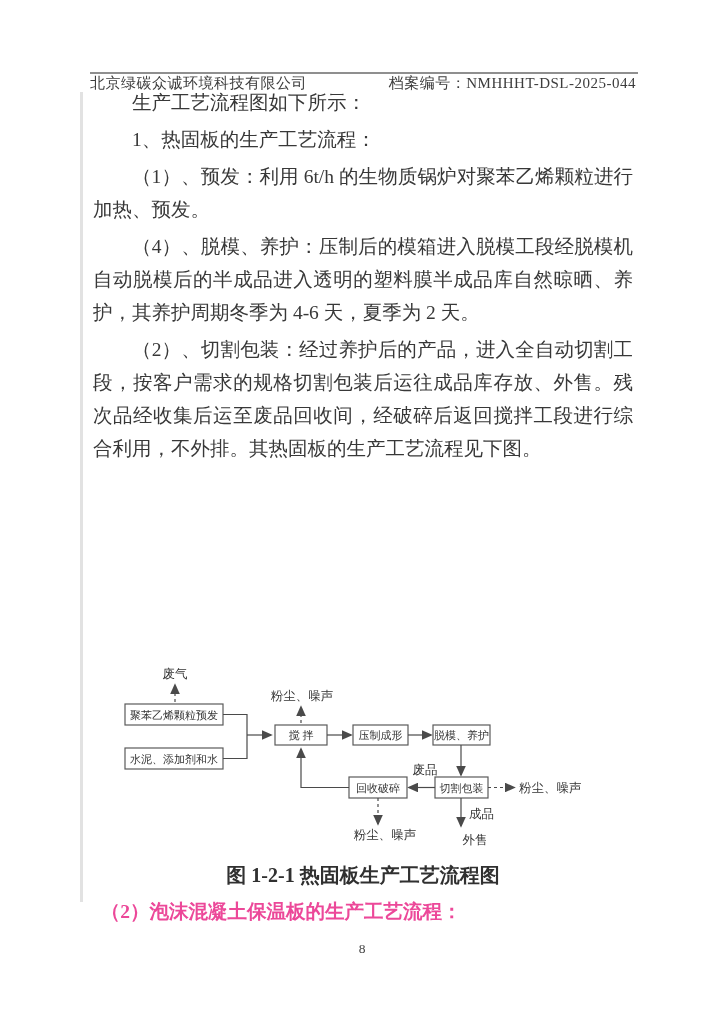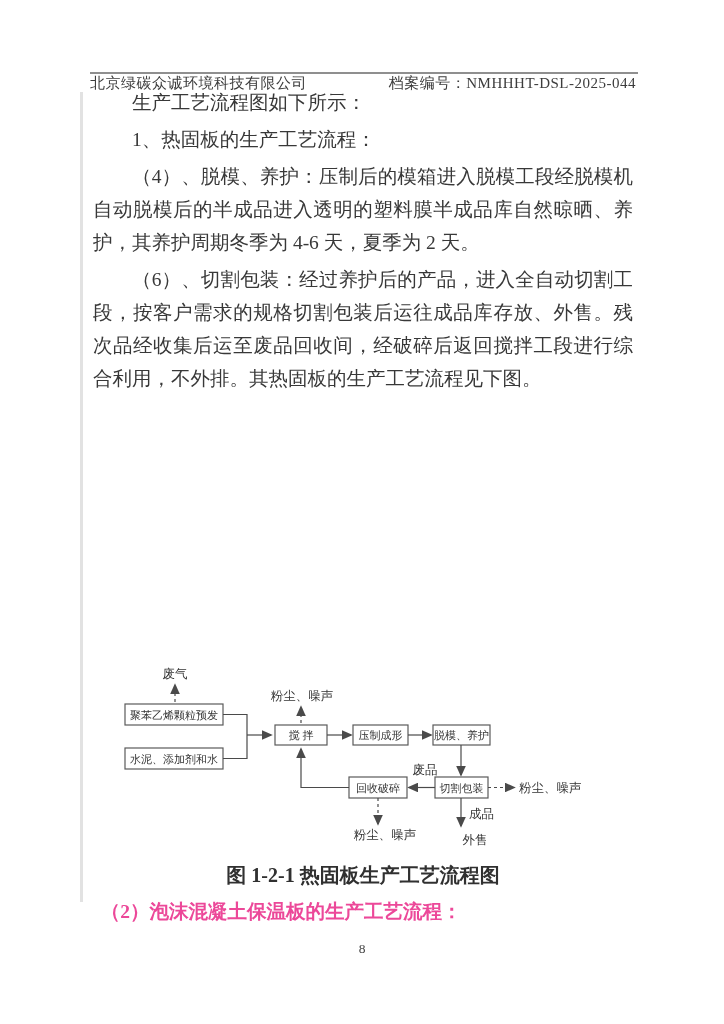--- a/index.html
+++ b/index.html
@@ -56,22 +56,23 @@
 
   <div class="header">
     <span>北京绿碳众诚环境科技有限公司</span>
     <span><span>档案编号：</span><span>NMHHHT-DSL-2025-044</span></span>
   </div>
   <div class="header-rule"></div>
 
   <div class="content">
     <p>生产工艺流程图如下所示：</p>
     <p>1、热固板的生产工艺流程：</p>
+    <p>（1）、预发：利用 6t/h 的生物质锅炉对聚苯乙烯颗粒进行加热、预发。</p>
     <p>（4）、脱模、养护：压制后的模箱进入脱模工段经脱模机自动脱模后的半成品进入透明的塑料膜半成品库自然晾晒、养护，其养护周期冬季为 4-6 天，夏季为 2 天。</p>
-    <p>（6）、切割包装：经过养护后的产品，进入全自动切割工段，按客户需求的规格切割包装后运往成品库存放、外售。残次品经收集后运至废品回收间，经破碎后返回搅拌工段进行综合利用，不外排。其热固板的生产工艺流程见下图。</p>
+    <p>（2）、切割包装：经过养护后的产品，进入全自动切割工段，按客户需求的规格切割包装后运往成品库存放、外售。残次品经收集后运至废品回收间，经破碎后返回搅拌工段进行综合利用，不外排。其热固板的生产工艺流程见下图。</p>
   </div>
 
   <div class="figure">
     <svg width="560" height="204" viewBox="0 0 560 204" xmlns="http://www.w3.org/2000/svg">
       <defs>
         <marker id="arr" markerWidth="9" markerHeight="8" refX="7.5" refY="4" orient="auto">
           <path d="M0,0 L9,4 L0,8 Z" fill="#4a4a4a"></path>
         </marker>
       </defs>
 

